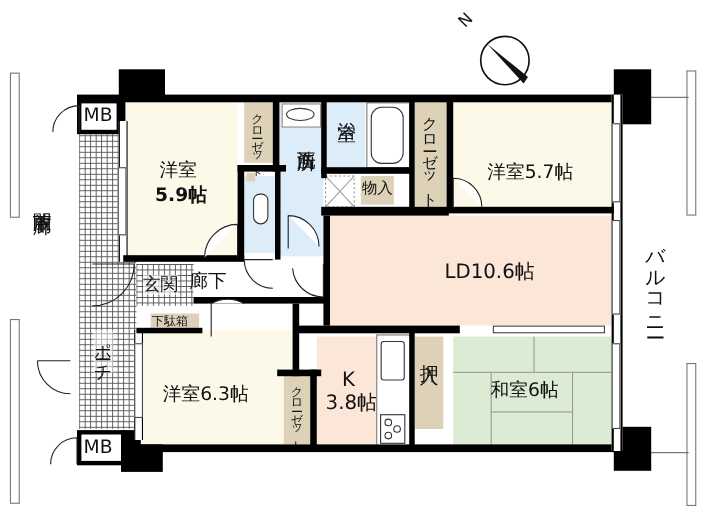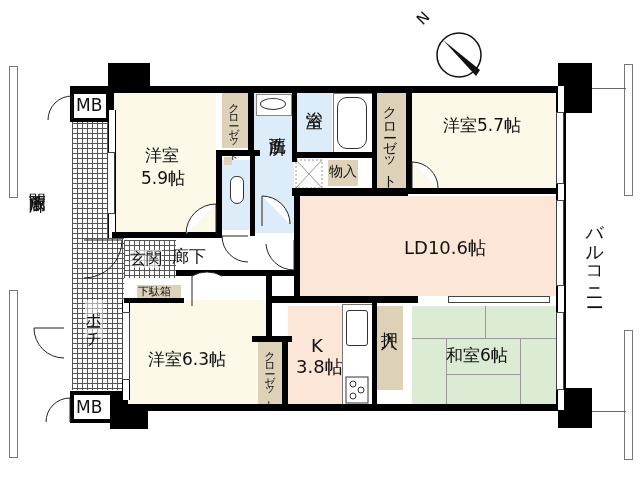--- a/index.html
+++ b/index.html
@@ -65,21 +65,21 @@
   <path d="M0,0 L30,0 M0,0 A30,30 0 0 0 30,30" fill="none" stroke="#222" stroke-width="1"></path>
 </svg>
 
 <div class="pillar" style="left:108px;top:63px;width:42px;height:50px;"></div>
 <div class="pillar" style="left:558px;top:63px;width:34px;height:50px;"></div>
 <div class="pillar" style="left:110px;top:391px;width:38px;height:38px;"></div>
 <div class="pillar" style="left:558px;top:388px;width:34px;height:40px;"></div>
 
 <div class="abs room-yo" style="left:114px;top:92px;width:102px;height:140px;"></div>
 <span class="label" style="left:145px;top:146px;font-size:17px;">洋室</span>
-<span class="label" style="left:141px;top:169px;font-size:17px;">5.9帖</span>
+<span class="label" style="left:141px;top:169px;font-size:17px;font-weight:bold;">5.9帖</span>
 
 <div class="abs closet" style="left:222px;top:93px;width:26px;height:55px;"></div>
 <span class="vsmall" style="left:228px;top:95px;">クローゼット</span>
 
 <div class="abs room-wet" style="left:254px;top:93px;width:40px;height:140px;"></div>
 <div class="abs" style="left:256px;top:94px;width:36px;height:22px;background:#fff;border:1px solid #888;"></div>
 <div class="abs" style="left:260px;top:98px;width:26px;height:12px;border:1px solid #333;border-radius:50%;"></div>
 <div class="vlabel" style="left:268px;top:124px;font-size:17px;">洗面所</div>
 
 <div class="abs room-wet" style="left:296px;top:93px;width:36px;height:60px;"></div>
@@ -92,21 +92,21 @@
   <path d="M0,0 L26,28 M26,0 L0,28" stroke="#999" stroke-width="1"></path>
 </svg>
 
 <div class="abs closet" style="left:328px;top:160px;width:30px;height:26px;"></div>
 <span class="label" style="left:329px;top:163px;font-size:14px;">物入</span>
 
 <div class="abs closet" style="left:377px;top:92px;width:29px;height:96px;"></div>
 <span class="vlabel" style="left:382px;top:96px;font-size:14px;">クローゼット</span>
 
 <div class="abs room-yo" style="left:412px;top:92px;width:146px;height:96px;"></div>
-<span class="label" style="left:443px;top:116px;font-size:17px;">洋室5.7帖</span>
+<span class="label" style="left:443px;top:148px;font-size:17px;">洋室5.7帖</span>
 
 <div class="abs room-wet" style="left:222px;top:160px;width:28px;height:70px;"></div>
 <div class="abs closet" style="left:224px;top:157px;width:8px;height:8px;"></div>
 <div class="abs" style="left:230px;top:176px;width:14px;height:28px;border:1px solid #333;border-radius:7px 7px 8px 8px;background:#fff;"></div>
 
 <div class="abs room-ld" style="left:300px;top:196px;width:258px;height:100px;"></div>
 <span class="label" style="left:404px;top:238px;font-size:18px;">LD10.6帖</span>
 
 <div class="abs tile" style="left:124px;top:240px;width:52px;height:38px;"></div>
 <span class="label" style="left:130px;top:250px;font-size:16px;background:rgba(255,255,255,0.6);">玄関</span>

